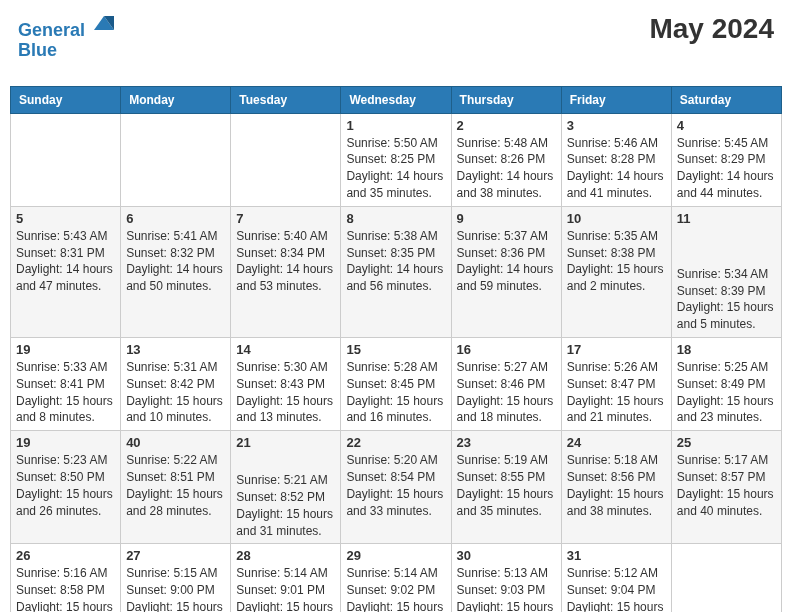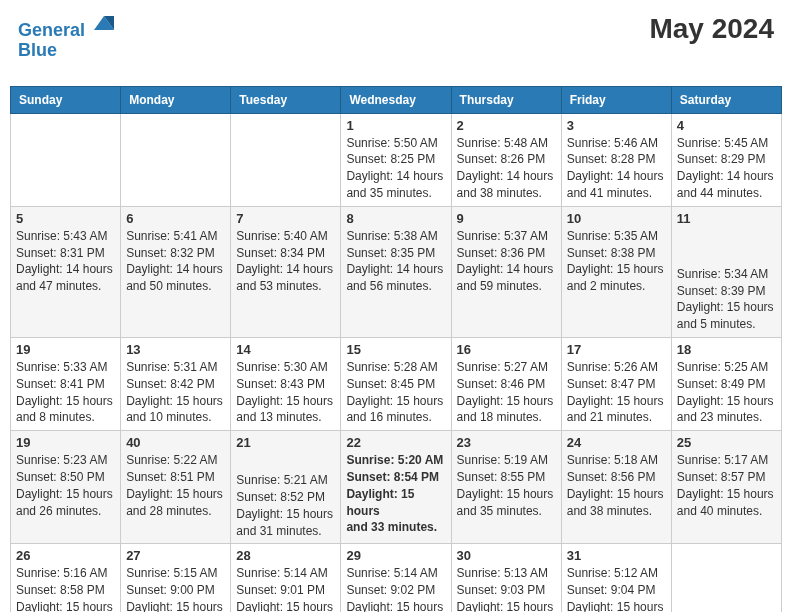--- a/index.html
+++ b/index.html
@@ -278,21 +278,21 @@
         </td>
         <td>
           <div class="cell-date">21</div>
           <div class="cell-info" style="white-space: pre-line; margin-top: 22px;">Sunrise: 5:21 AM
 Sunset: 8:52 PM
 Daylight: 15 hours
 and 31 minutes.</div>
         </td>
         <td>
           <div class="cell-date">22</div>
-          <div class="cell-info" style="white-space: pre-line; font-weight: bold;">Sunrise: 5:20 AM
+          <div class="cell-info" style="white-space: pre-line;">Sunrise: 5:20 AM
 Sunset: 8:54 PM
 Daylight: 15 hours
 and 33 minutes.</div>
         </td>
         <td>
           <div class="cell-date">23</div>
           <div class="cell-info" style="white-space: pre-line;">Sunrise: 5:19 AM
 Sunset: 8:55 PM
 Daylight: 15 hours
 and 35 minutes.</div>

